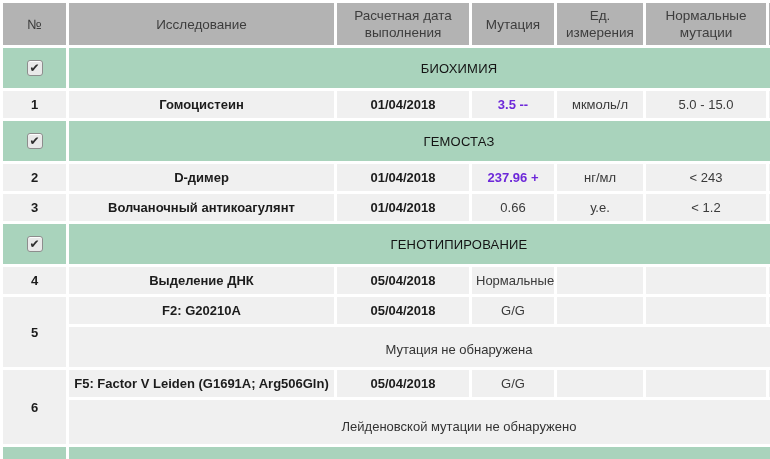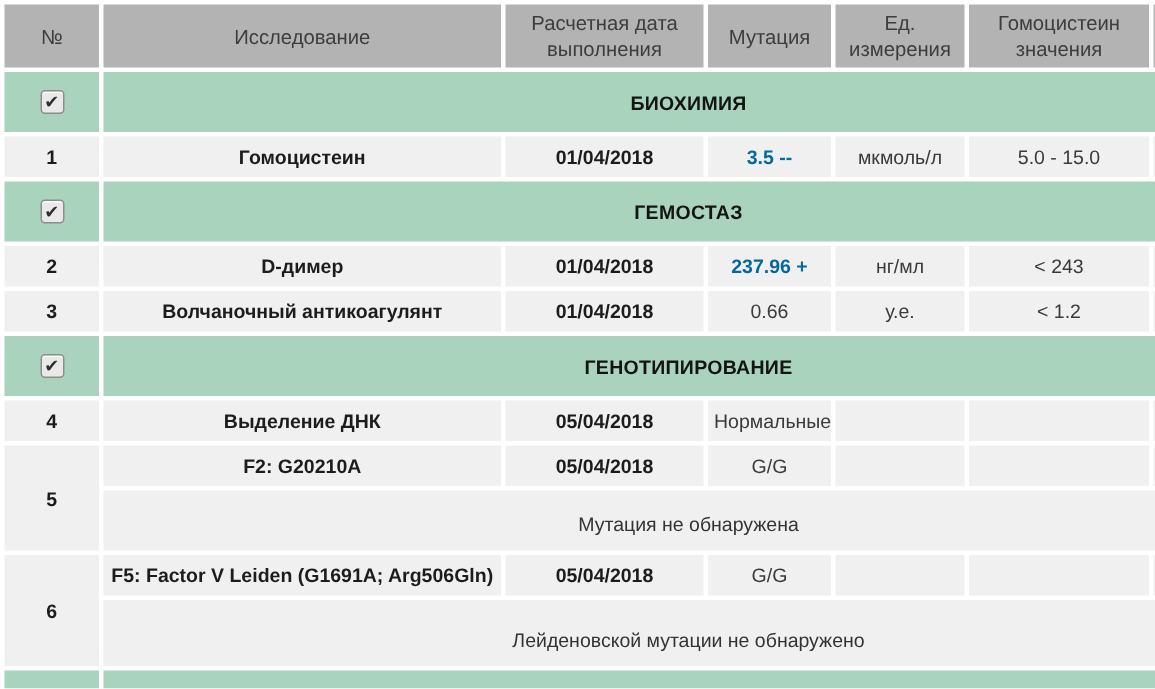--- a/index.html
+++ b/index.html
@@ -20,24 +20,24 @@
   }
   th{
     background:var(--header-gray);color:#3d3d3d;font-weight:400;font-size:13.5px;
     line-height:17px;height:42px;text-align:center;vertical-align:middle;padding:0 4px;
   }
   td{
     background:var(--row-bg);font-size:13px;color:#3a3a3a;text-align:center;
     vertical-align:middle;height:27px;padding:0 4px;overflow:hidden;
   }
   tr.section td{background:var(--green);height:40px;}
-  .section-title{font-weight:700;color:#141414;font-size:13px;letter-spacing:.2px;}
+  .section-title{font-weight:400;color:#141414;font-size:13px;letter-spacing:.2px;}
   td.num,td.name,td.date{font-weight:700;color:#1c1c1c;}
   td.name{white-space:nowrap;}
-  td.val-b{font-weight:700;color:#0369a1;}
+  td.val-b{font-weight:700;color:#6d28d9;}
   td.note{
     vertical-align:bottom;padding-bottom:10px;height:40px;font-weight:400;color:#333;
   }
   td.note.tall{height:44px;}
   .cb{
     display:inline-block;width:16px;height:16px;background:#e9e9e9;
     border:1px solid #8d8d8d;border-radius:3px;line-height:15px;text-align:center;
     font-size:12px;color:#2e2e2e;box-shadow:inset 0 1px 0 #fdfdfd;cursor:pointer;
   }
 </style>
@@ -56,21 +56,21 @@
         <col style="width:80px">
     </colgroup>
 
     <tbody>
         <tr>
       <th><span>№</span></th>
       <th><span>Исследование</span></th>
       <th><span>Расчетная дата выполнения</span></th>
       <th><span>Мутация</span></th>
       <th><span>Ед. измерения</span></th>
-      <th><span>Гомоцистеин значения</span></th>
+      <th><span>Нормальные мутации</span></th>
       <th><span></span></th>
     </tr>
 
     <tr class="section">
       <td><span class="cb"><span>✔</span></span></td>
       <td colspan="6"><span class="section-title">БИОХИМИЯ</span></td>
     </tr>
 
     <tr>
       <td class="num">1</td>

